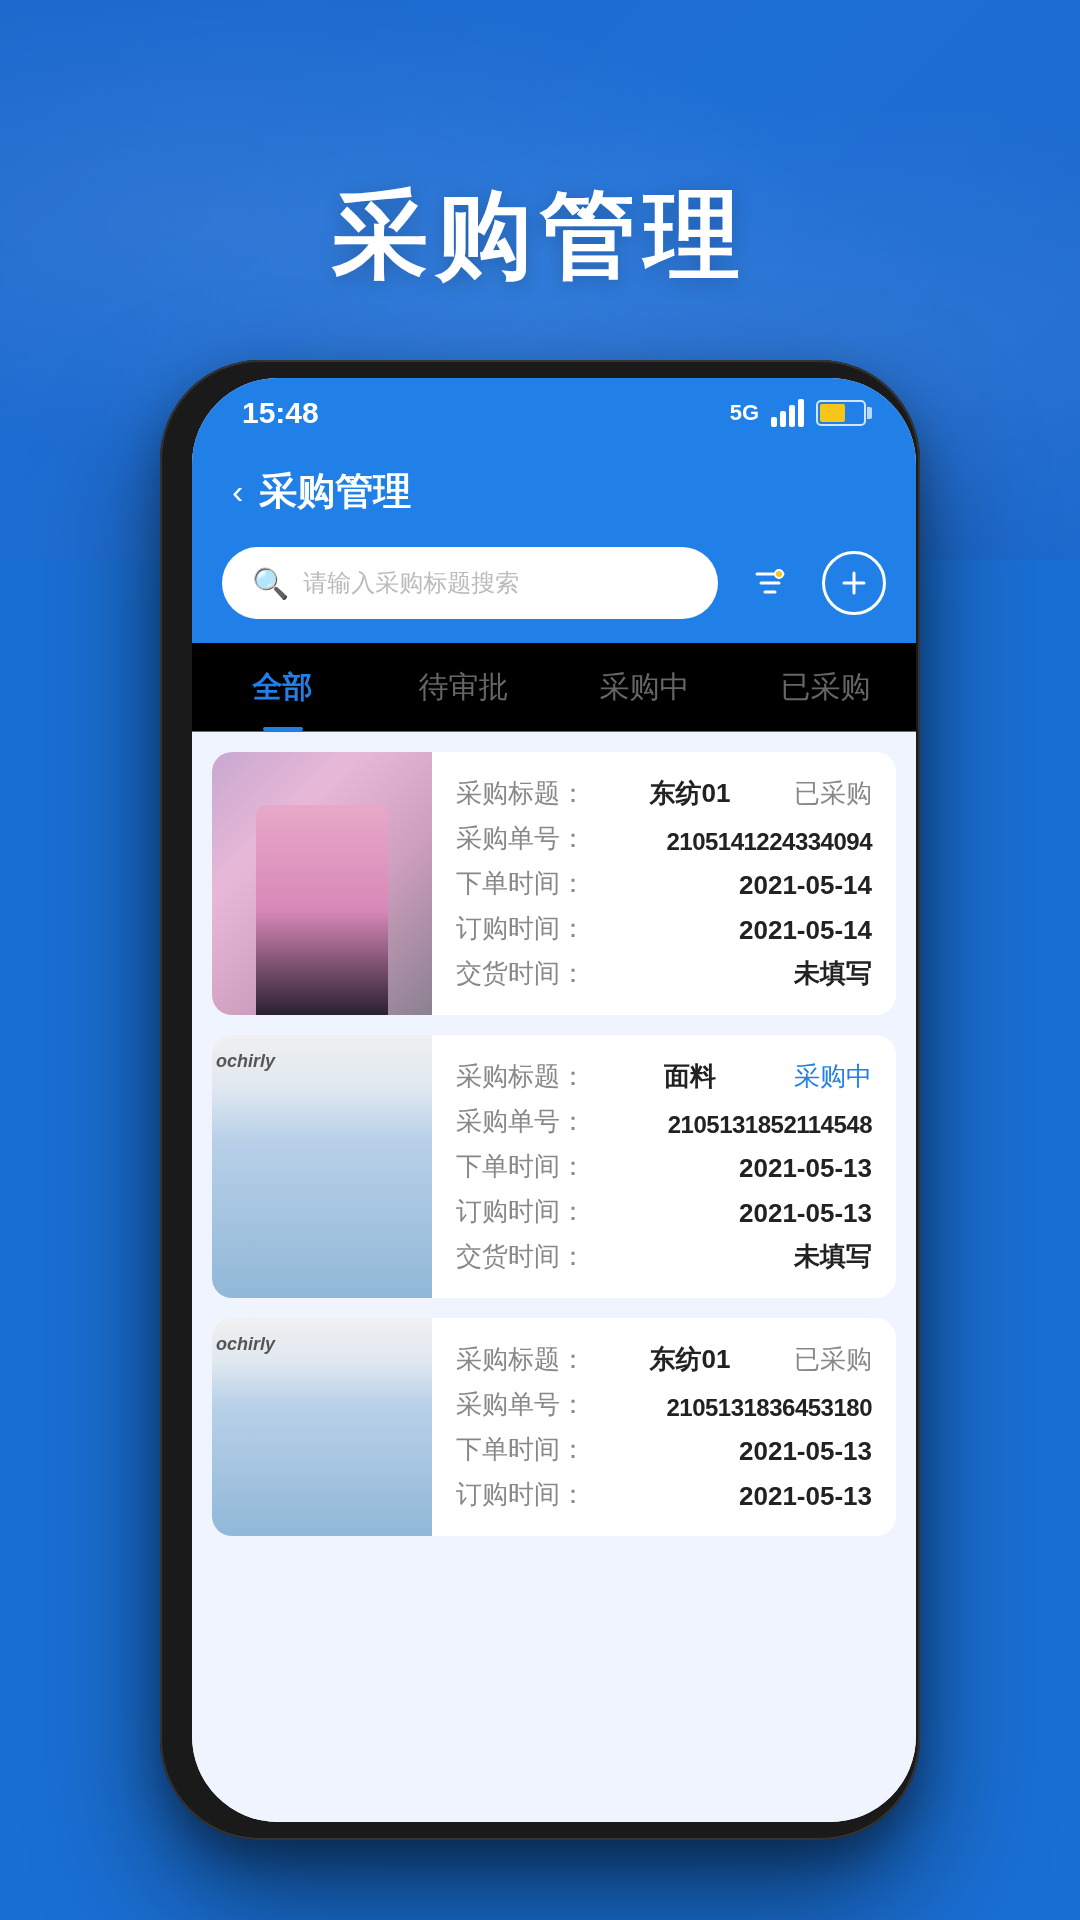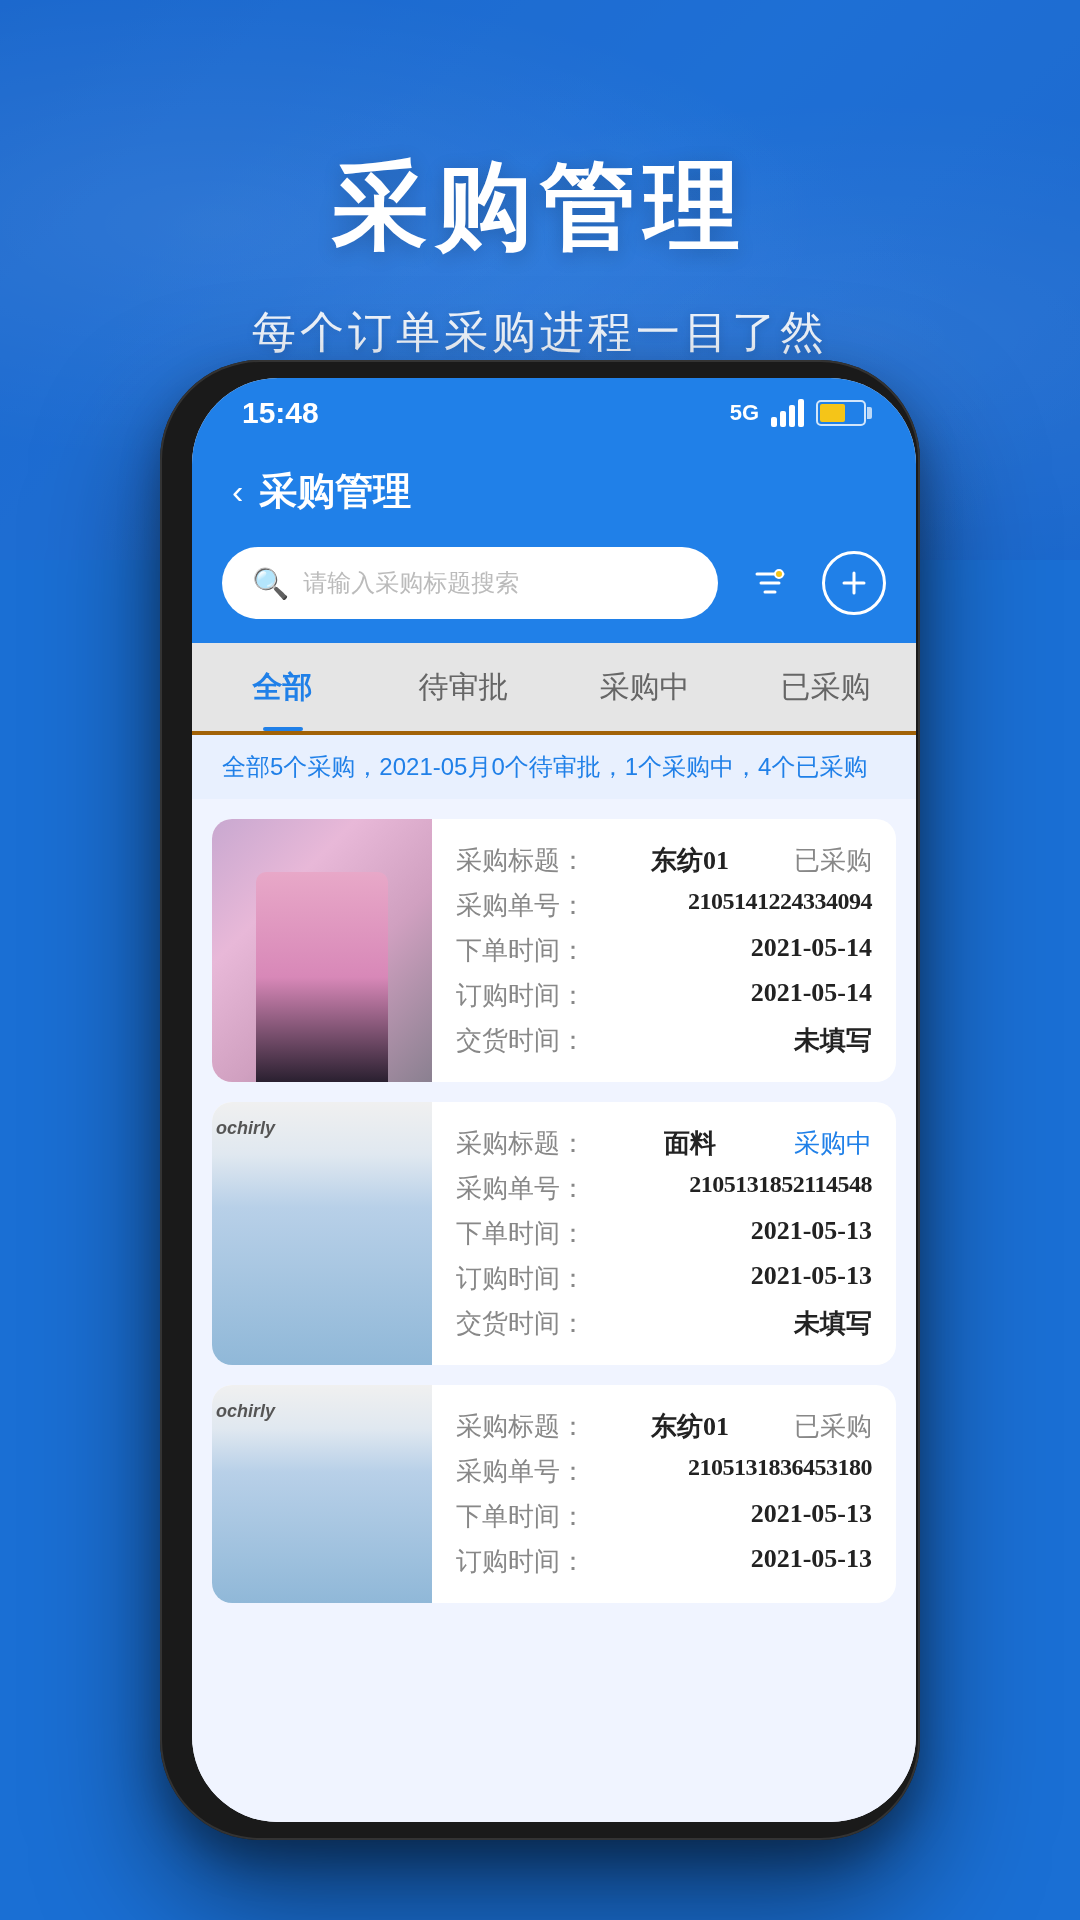--- a/index.html
+++ b/index.html
@@ -255,24 +255,24 @@
       display: flex;
       align-items: center;
       justify-content: center;
       color: #fff;
       font-size: 36px;
       font-weight: 300;
     }
 
     
     .tabs-bar {
-      background: #e5e5e5;
-      display: flex;
-      flex-shrink: 0;
-      border-bottom: 4px solid #a16207;
+      background: #000000;
+      display: flex;
+      flex-shrink: 0;
+      border-bottom: 1px solid #a16207;
     }
 
     .tab-item {
       flex: 1;
       height: 88px;
       display: flex;
       flex-direction: column;
       align-items: center;
       justify-content: center;
       font-size: 30px;
@@ -370,24 +370,23 @@
     .product-info {
       flex: 1;
       padding: 24px 24px;
       display: flex;
       flex-direction: column;
       gap: 10px;
     }
 
     .info-row {
       display: flex;
-      align-items: flex-start;
+      align-items: flex-end;
       justify-content: space-between;
       font-size: 26px;
-      font-family: Liberation Serif, serif;
     }
 
     .info-label {
       color: #888;
       flex-shrink: 0;
     }
 
     .info-value {
       color: #222;
       font-weight: 600;
@@ -415,21 +414,20 @@
   </style>
 </head>
 <body>
 
 <div class="hero-bg">
   <div class="hero-bg-image"></div>
 </div>
 
 <div class="hero-content">
   <h1 class="hero-title">采购管理</h1>
-  <p class="hero-subtitle">每个订单采购进程一目了然</p>
   <div class="hero-divider"></div>
 </div>
 
 <div class="phone-wrapper">
   <div class="phone-frame">
     <div class="phone-screen">
 
       <div class="status-bar">
         <span class="status-time">15:48</span>
         <div class="status-icons">
@@ -480,23 +478,20 @@
           <span>待审批</span>
         </div>
         <div class="tab-item">
           <span>采购中</span>
         </div>
         <div class="tab-item">
           <span>已采购</span>
         </div>
       </div>
 
-      <div class="summary-bar">
-        <span class="summary-text">全部5个采购，2021-05月0个待审批，1个采购中，4个已采购</span>
-      </div>
 
       <div class="content-area">
 
         <div class="product-card">
           <div class="product-image img-fashion-1">
           </div>
           <div class="product-info">
             <div class="info-row">
               <span class="info-label">采购标题：</span>
               <span class="info-value">东纺01</span>

